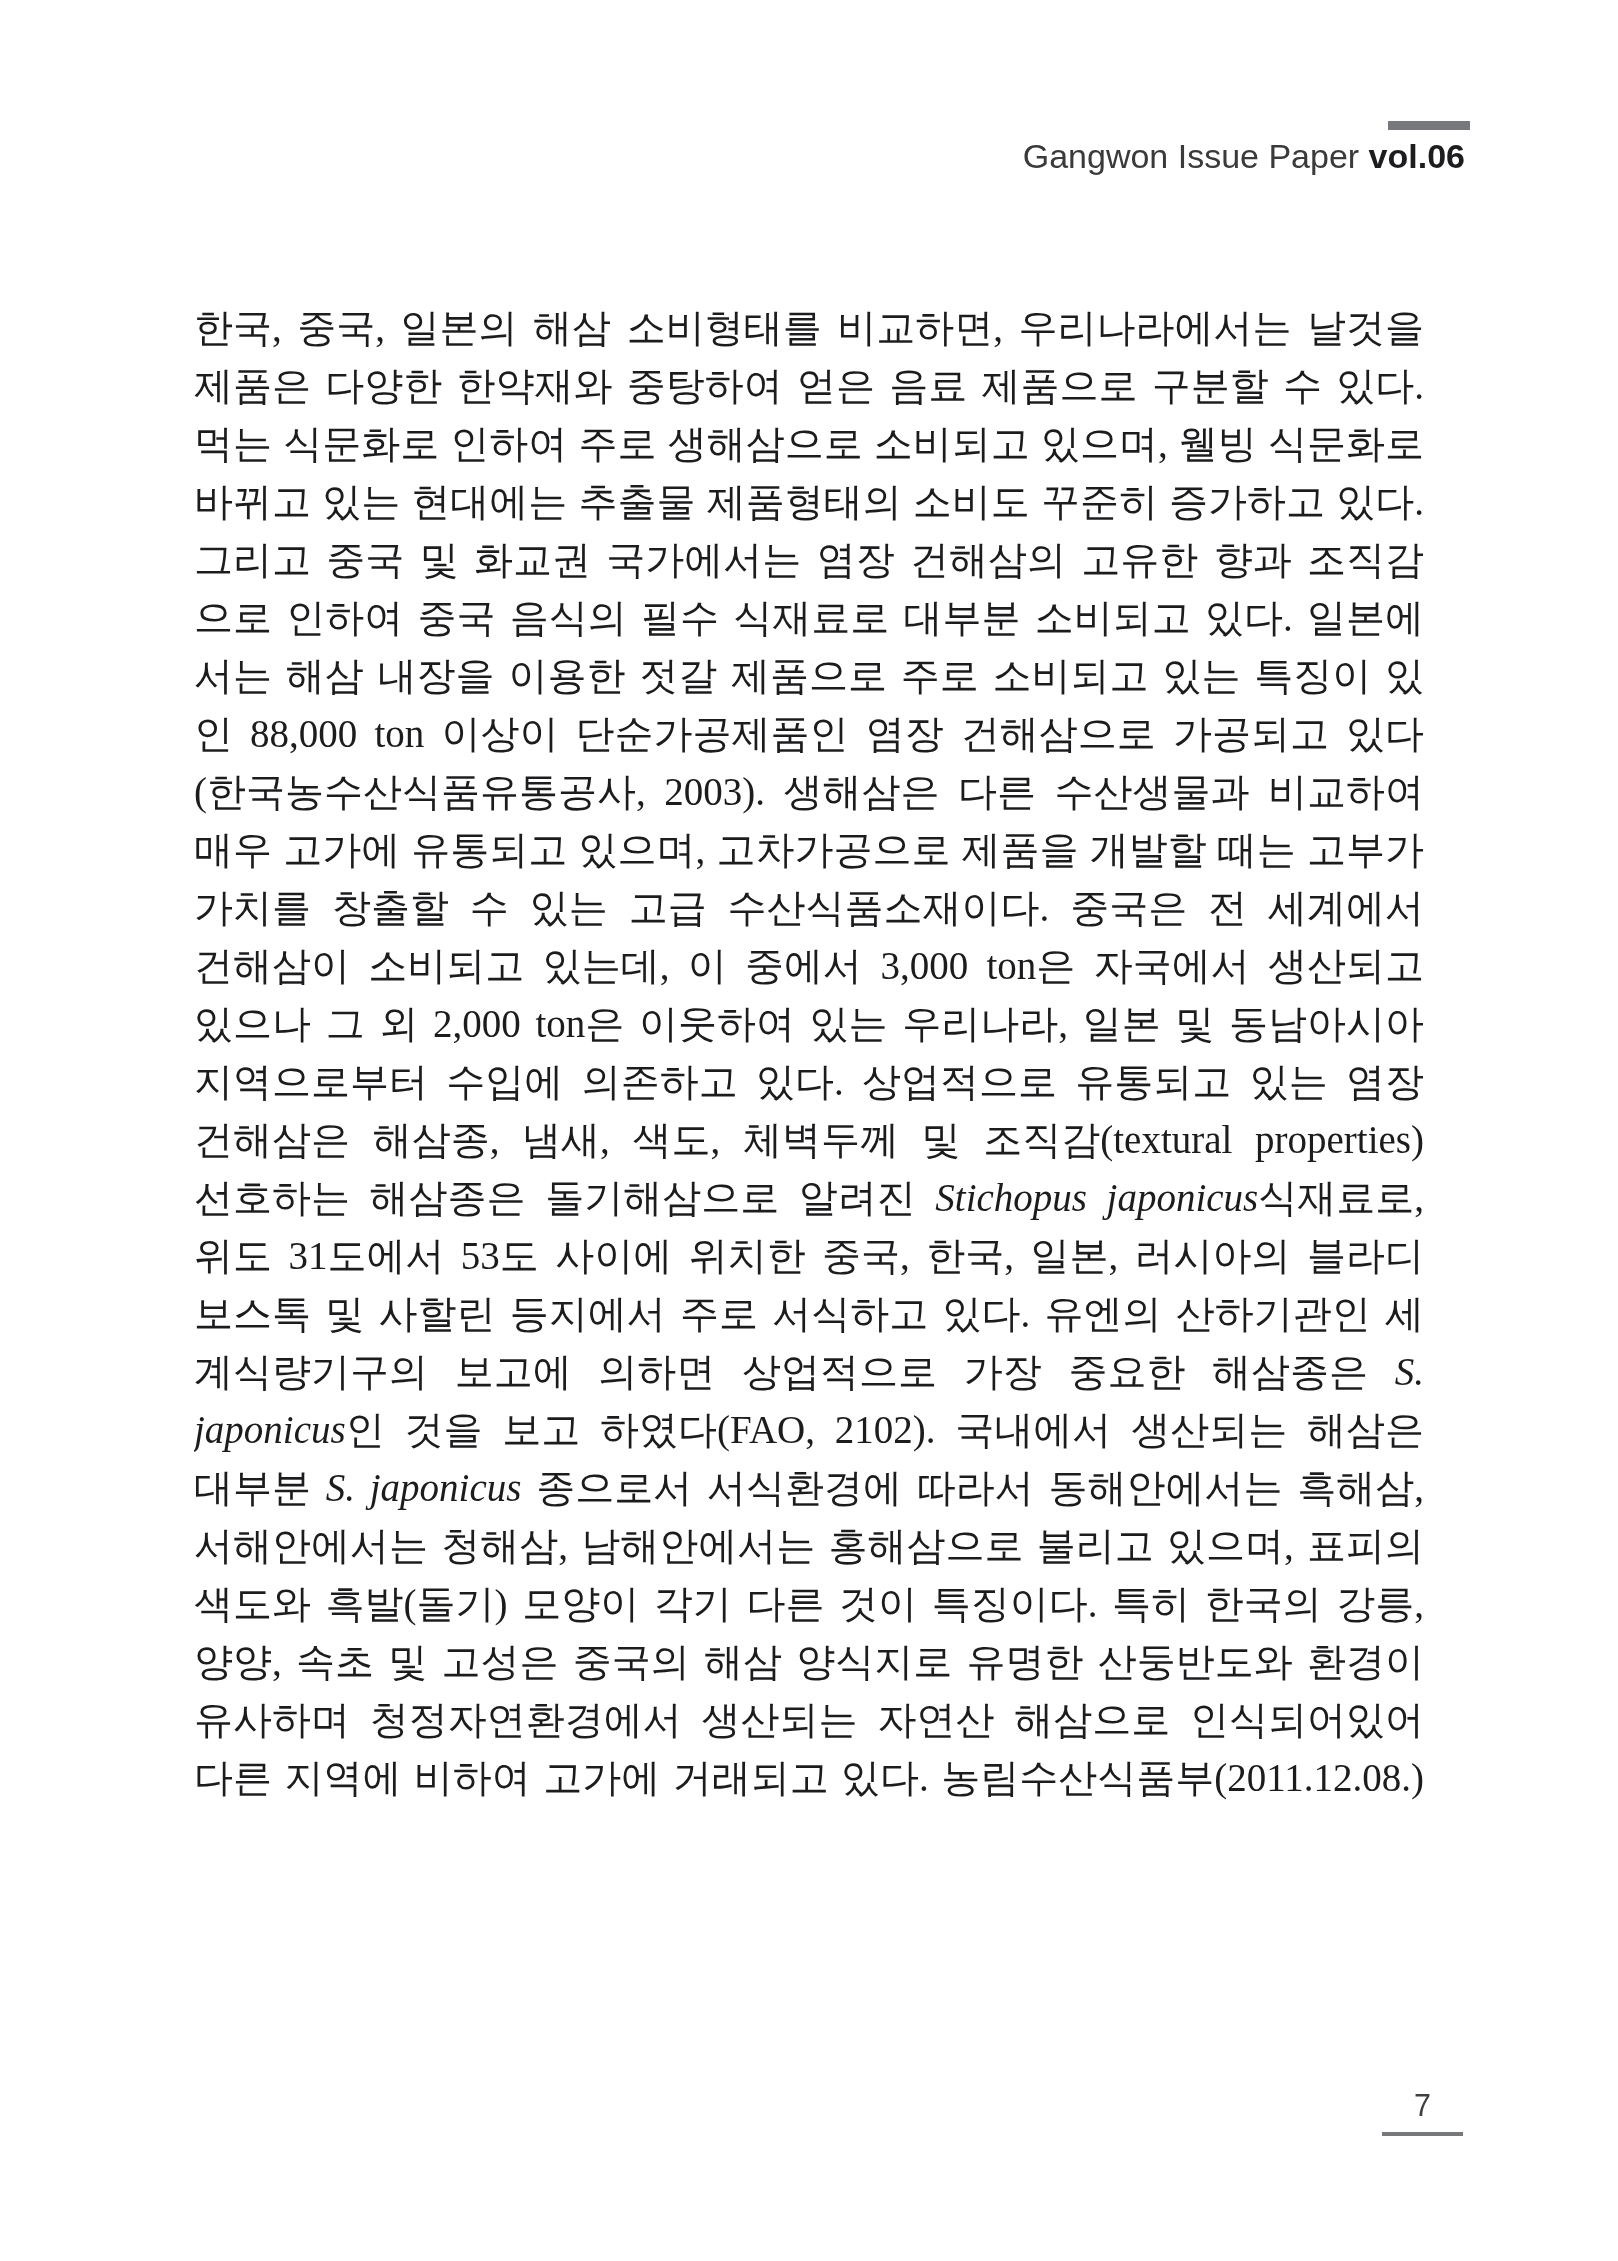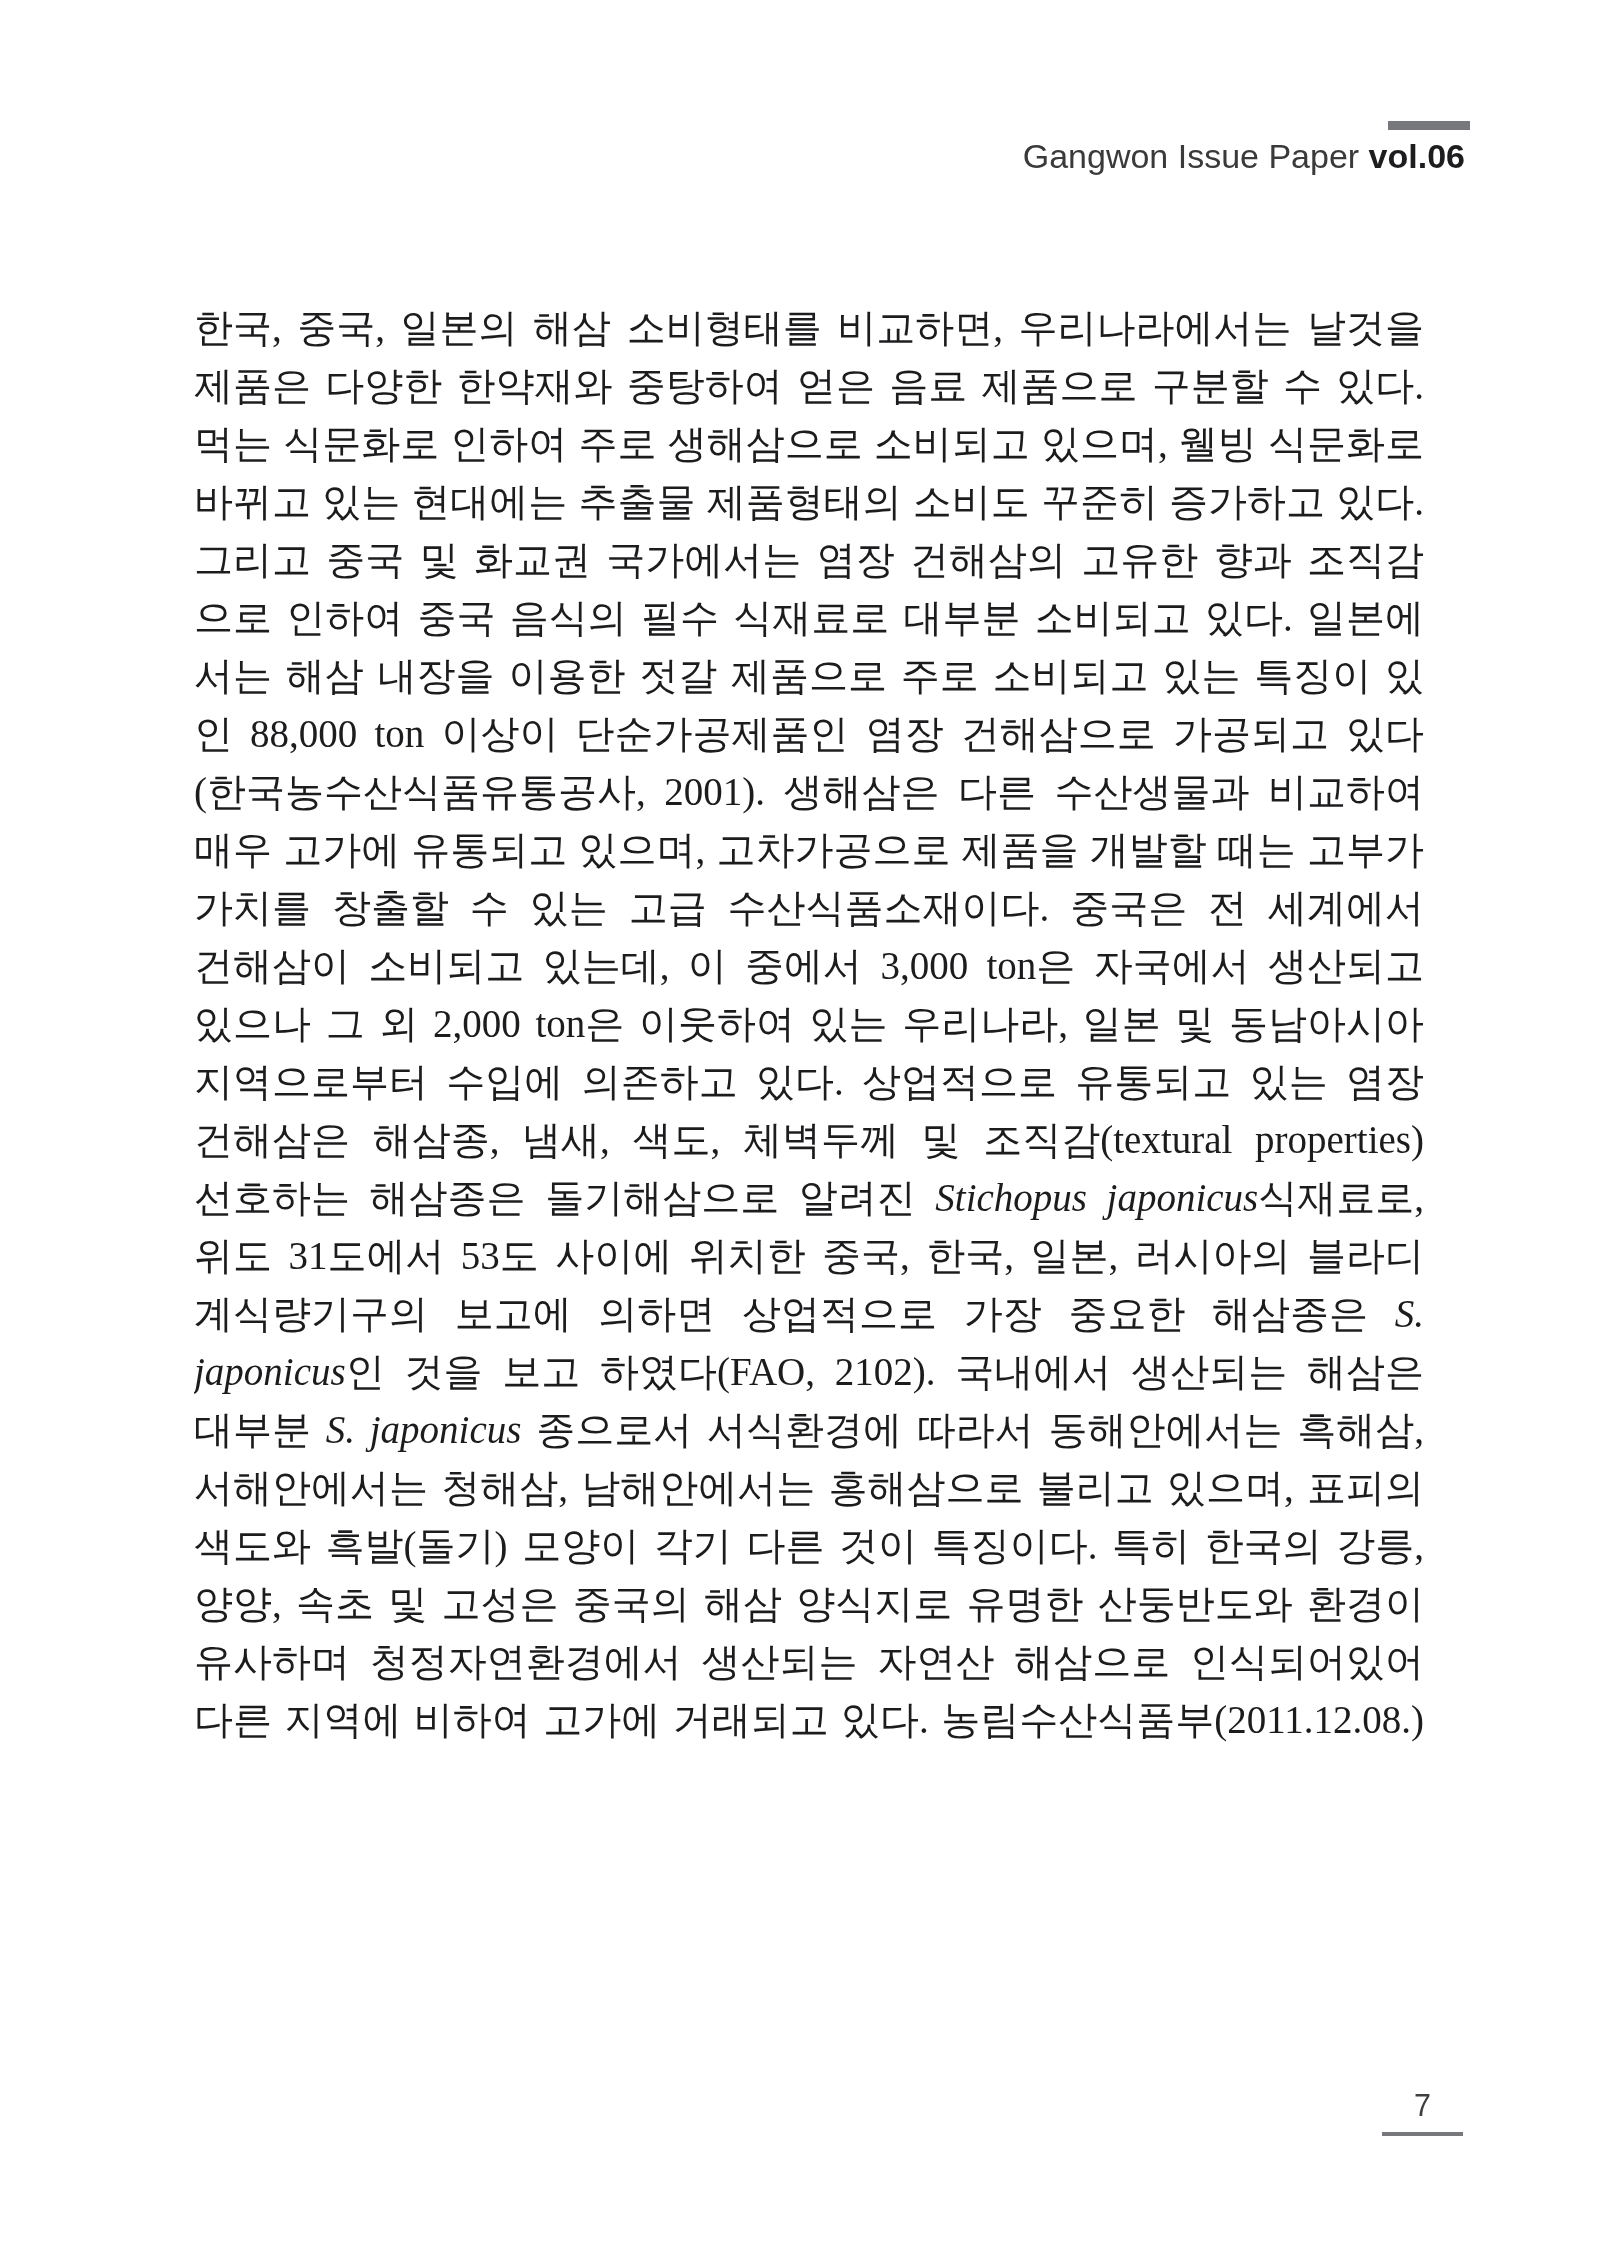--- a/index.html
+++ b/index.html
@@ -96,29 +96,30 @@
         <div class="text-line"><span>한국, 중국, 일본의 해삼 소비형태를 비교하면, 우리나라에서는 날것을</span></div>
         <div class="text-line"><span>제품은 다양한 한약재와 중탕하여 얻은 음료 제품으로 구분할 수 있다.</span></div>
         <div class="text-line"><span>먹는 식문화로 인하여 주로 생해삼으로 소비되고 있으며, 웰빙 식문화로</span></div>
         <div class="text-line"><span>바뀌고 있는 현대에는 추출물 제품형태의 소비도 꾸준히 증가하고 있다.</span></div>
         <div class="text-line"><span>그리고 중국 및 화교권 국가에서는 염장 건해삼의 고유한 향과 조직감</span></div>
         <div class="text-line"><span>으로 인하여 중국 음식의 필수 식재료로 대부분 소비되고 있다. 일본에</span></div>
         <div class="text-line"><span>서는 해삼 내장을 이용한 젓갈 제품으로 주로 소비되고 있는 특징이 있다.</span></div>
       </div>
       <div class="paragraph">
         <div class="text-line"><span>인 88,000 ton 이상이 단순가공제품인 염장 건해삼으로 가공되고 있다</span></div>
-        <div class="text-line"><span>(한국농수산식품유통공사, 2001). 생해삼은 다른 수산생물과 비교하여</span></div>
+        <div class="text-line"><span>(한국농수산식품유통공사, 2003). 생해삼은 다른 수산생물과 비교하여</span></div>
         <div class="text-line"><span>매우 고가에 유통되고 있으며, 고차가공으로 제품을 개발할 때는 고부가</span></div>
         <div class="text-line"><span>가치를 창출할 수 있는 고급 수산식품소재이다. 중국은 전 세계에서</span></div>
         <div class="text-line"><span>건해삼이 소비되고 있는데, 이 중에서 3,000 ton은 자국에서 생산되고</span></div>
         <div class="text-line"><span>있으나 그 외 2,000 ton은 이웃하여 있는 우리나라, 일본 및 동남아시아</span></div>
         <div class="text-line"><span>지역으로부터 수입에 의존하고 있다. 상업적으로 유통되고 있는 염장</span></div>
         <div class="text-line"><span>건해삼은 해삼종, 냄새, 색도, 체벽두께 및 조직감(textural properties)</span></div>
         <div class="text-line"><span>선호하는 해삼종은 돌기해삼으로 알려진 </span><span class="italic">Stichopus japonicus</span><span>식재료로,</span></div>
         <div class="text-line"><span>위도 31도에서 53도 사이에 위치한 중국, 한국, 일본, 러시아의 블라디</span></div>
+        <div class="text-line"><span>보스톡 및 사할린 등지에서 주로 서식하고 있다. 유엔의 산하기관인 세</span></div>
         <div class="text-line"><span>계식량기구의 보고에 의하면 상업적으로 가장 중요한 해삼종은 </span><span class="italic">S.</span></div>
         <div class="text-line"><span class="italic">japonicus</span><span>인 것을 보고 하였다(FAO, 2102). 국내에서 생산되는 해삼은</span></div>
         <div class="text-line"><span>대부분 </span><span class="italic">S. japonicus</span><span> 종으로서 서식환경에 따라서 동해안에서는 흑해삼,</span></div>
         <div class="text-line"><span>서해안에서는 청해삼, 남해안에서는 홍해삼으로 불리고 있으며, 표피의</span></div>
         <div class="text-line"><span>색도와 흑발(돌기) 모양이 각기 다른 것이 특징이다. 특히 한국의 강릉,</span></div>
         <div class="text-line"><span>양양, 속초 및 고성은 중국의 해삼 양식지로 유명한 산둥반도와 환경이</span></div>
         <div class="text-line"><span>유사하며 청정자연환경에서 생산되는 자연산 해삼으로 인식되어있어</span></div>
         <div class="text-line"><span>다른 지역에 비하여 고가에 거래되고 있다. 농림수산식품부(2011.12.08.)</span></div>
       </div>
     </div>

